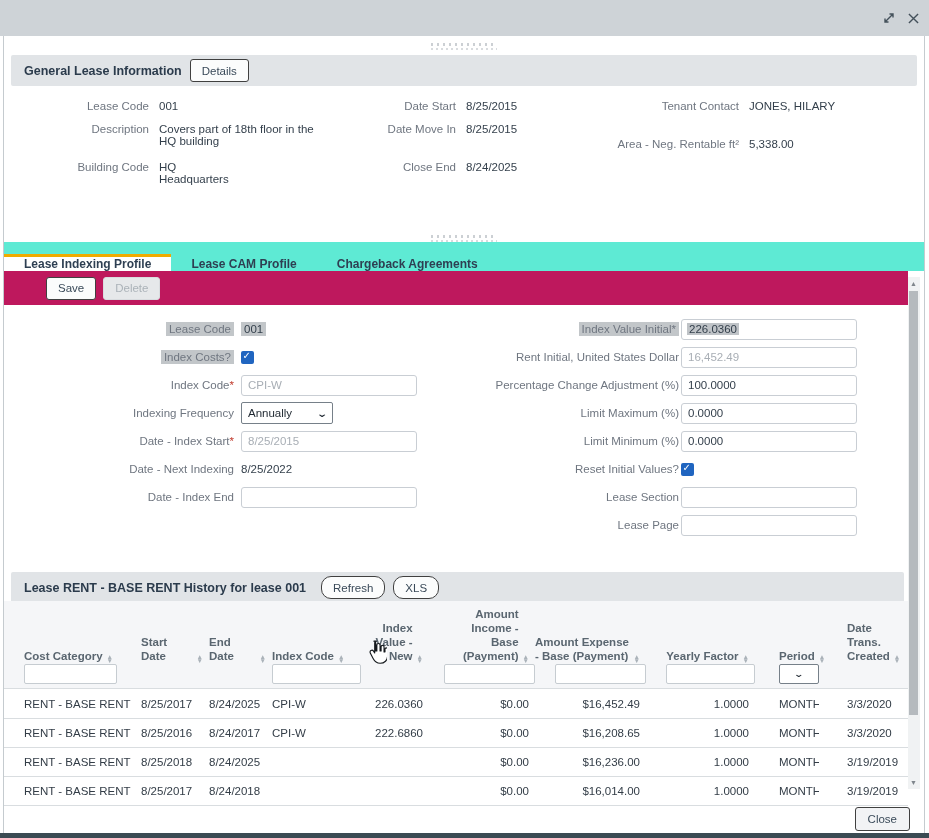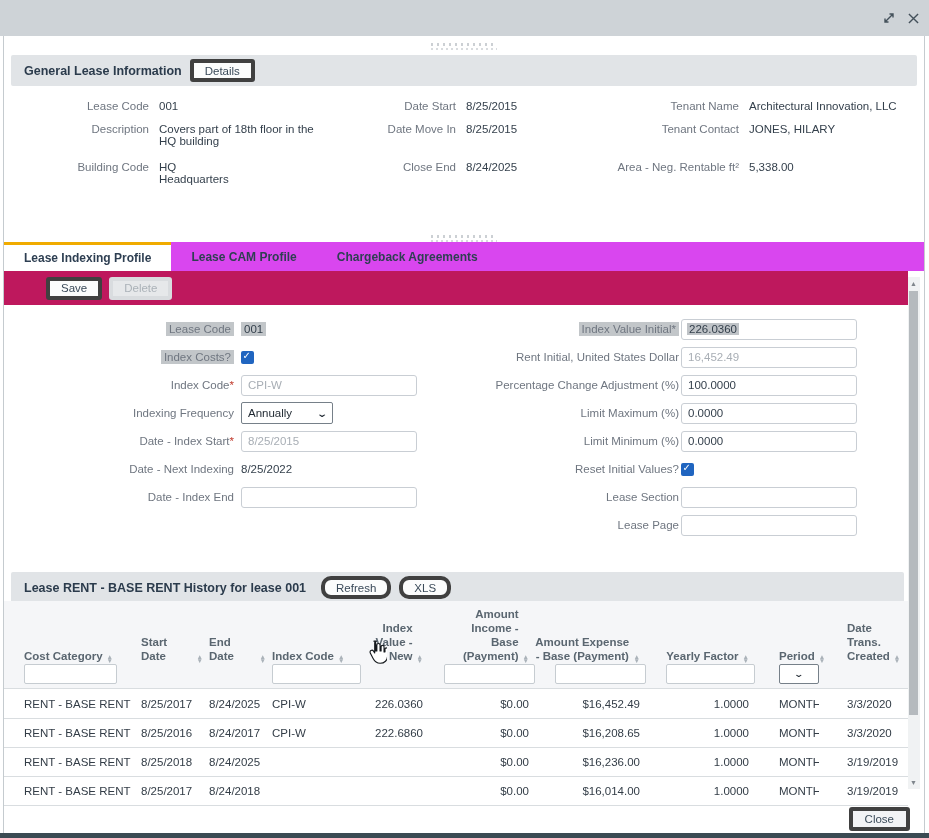--- a/index.html
+++ b/index.html
@@ -24,38 +24,38 @@
   .drag-dots .r { height:3px; margin-bottom:2px;
      background-image:repeating-linear-gradient(90deg,#ccd0d4 0 2px,transparent 2px 6px); }
   .drag-dots .r:last-child { height:2px; background-image:repeating-linear-gradient(90deg,#d8dbde 0 2px,transparent 2px 5px); }
   #drag1 { top:7px; } #drag2 { top:199px; }
 
   
   .sec-hdr { position:absolute; left:7px; height:31px; background:#e1e4e7; border-radius:2px;
              display:flex; align-items:center; padding-left:13px; }
   .sec-hdr .sec-title { font-size:12.5px; font-weight:bold; color:#2b3b4c; }
   .btn { display:inline-flex; align-items:center; justify-content:center; height:23px; padding:0 11px;
-         background:#fbfcfc; border:4px solid #404040; border-radius:3px; color:#3a4a59;
+         background:#fbfcfc; border:1px solid #404040; border-radius:3px; color:#3a4a59;
          font-size:11.5px; cursor:pointer; white-space:nowrap; }
   .btn.disabled { background:#e6e8ea; border-color:#d9dcdf; color:#abb2b8; cursor:default; }
 
   
   #gen-hdr { top:19px; right:7px; }
   #gen-hdr .btn { margin-left:8px; }
   .gen-grid { position:absolute; top:62px; left:0; right:20px; height:140px; }
   .gen-col { position:absolute; top:0; }
   #gcol1 { left:20px; width:310px; } #gcol2 { left:330px; width:240px; } #gcol3 { left:570px; width:335px; }
   .gen-row { display:flex; align-items:flex-start; }
   .gen-row.h1 { height:23px; } .gen-row.h2 { height:38px; }
   .gen-label { color:#6f7680; text-align:right; flex:none; padding-top:2px; }
   #gcol1 .gen-label { width:125px; } #gcol2 .gen-label { width:122px; } #gcol3 .gen-label { width:165px; }
   .gen-value { margin-left:10px; color:#333f4b; white-space:pre-line; padding-top:2px; }
 
   
-  .tabbar { position:absolute; top:206px; left:0; right:0; height:29px; background:#d946ef; display:flex; }
+  .tabbar { position:absolute; top:206px; left:0; right:0; height:29px; background:#5eead4; display:flex;align-items:flex-end; }
   .tab { display:flex; align-items:center; padding:0 20px; font-size:12px; font-weight:bold; color:#2e3f52; cursor:pointer; }
   .tab.active { background:#fff; border-top:3px solid #f0ab00; padding-top:0; }
 
   
   .toolbar { position:absolute; top:235px; left:0; right:16px; height:34px; background:#be185d;
              display:flex; align-items:center; padding-left:42px; gap:7px; }
 
   
   .form { position:absolute; top:269px; left:0; right:16px; height:267px; background:#fff; }
   .fcol { position:absolute; top:10px; }
@@ -174,24 +174,20 @@
       <div class="gen-row h2">
         <span class="gen-label">Date Move In</span>
         <span class="gen-value">8/25/2015</span>
       </div>
       <div class="gen-row h2">
         <span class="gen-label">Close End</span>
         <span class="gen-value">8/24/2025</span>
       </div>
     </div>
     <div class="gen-col" id="gcol3">
-      <div class="gen-row h1">
-        <span class="gen-label">Tenant Name</span>
-        <span class="gen-value">Architectural Innovation, LLC</span>
-      </div>
       <div class="gen-row h2">
         <span class="gen-label">Tenant Contact</span>
         <span class="gen-value">JONES, HILARY</span>
       </div>
       <div class="gen-row h2">
         <span class="gen-label">Area - Neg. Rentable ft²</span>
         <span class="gen-value">5,338.00</span>
       </div>
     </div>
   </div>
@@ -357,21 +353,21 @@
           </span>
         </div>
       <div class="th a-right">
           <span style="max-width:96px; text-align:right;margin-left:16px;">Amount Income - Base (Payment)</span>
           <span class="sort">
             <span>▲</span>
             <span>▼</span>
           </span>
         </div>
       <div class="th a-right">
-          <span style="max-width:100px; text-align:center;">Amount Expense - Base (Payment)</span>
+          <span style="max-width:100px; text-align:left;">Amount Expense - Base (Payment)</span>
           <span class="sort">
             <span>▲</span>
             <span>▼</span>
           </span>
         </div>
       <div class="th a-right">
           <span>Yearly Factor</span>
           <span class="sort">
             <span>▲</span>
             <span>▼</span>

